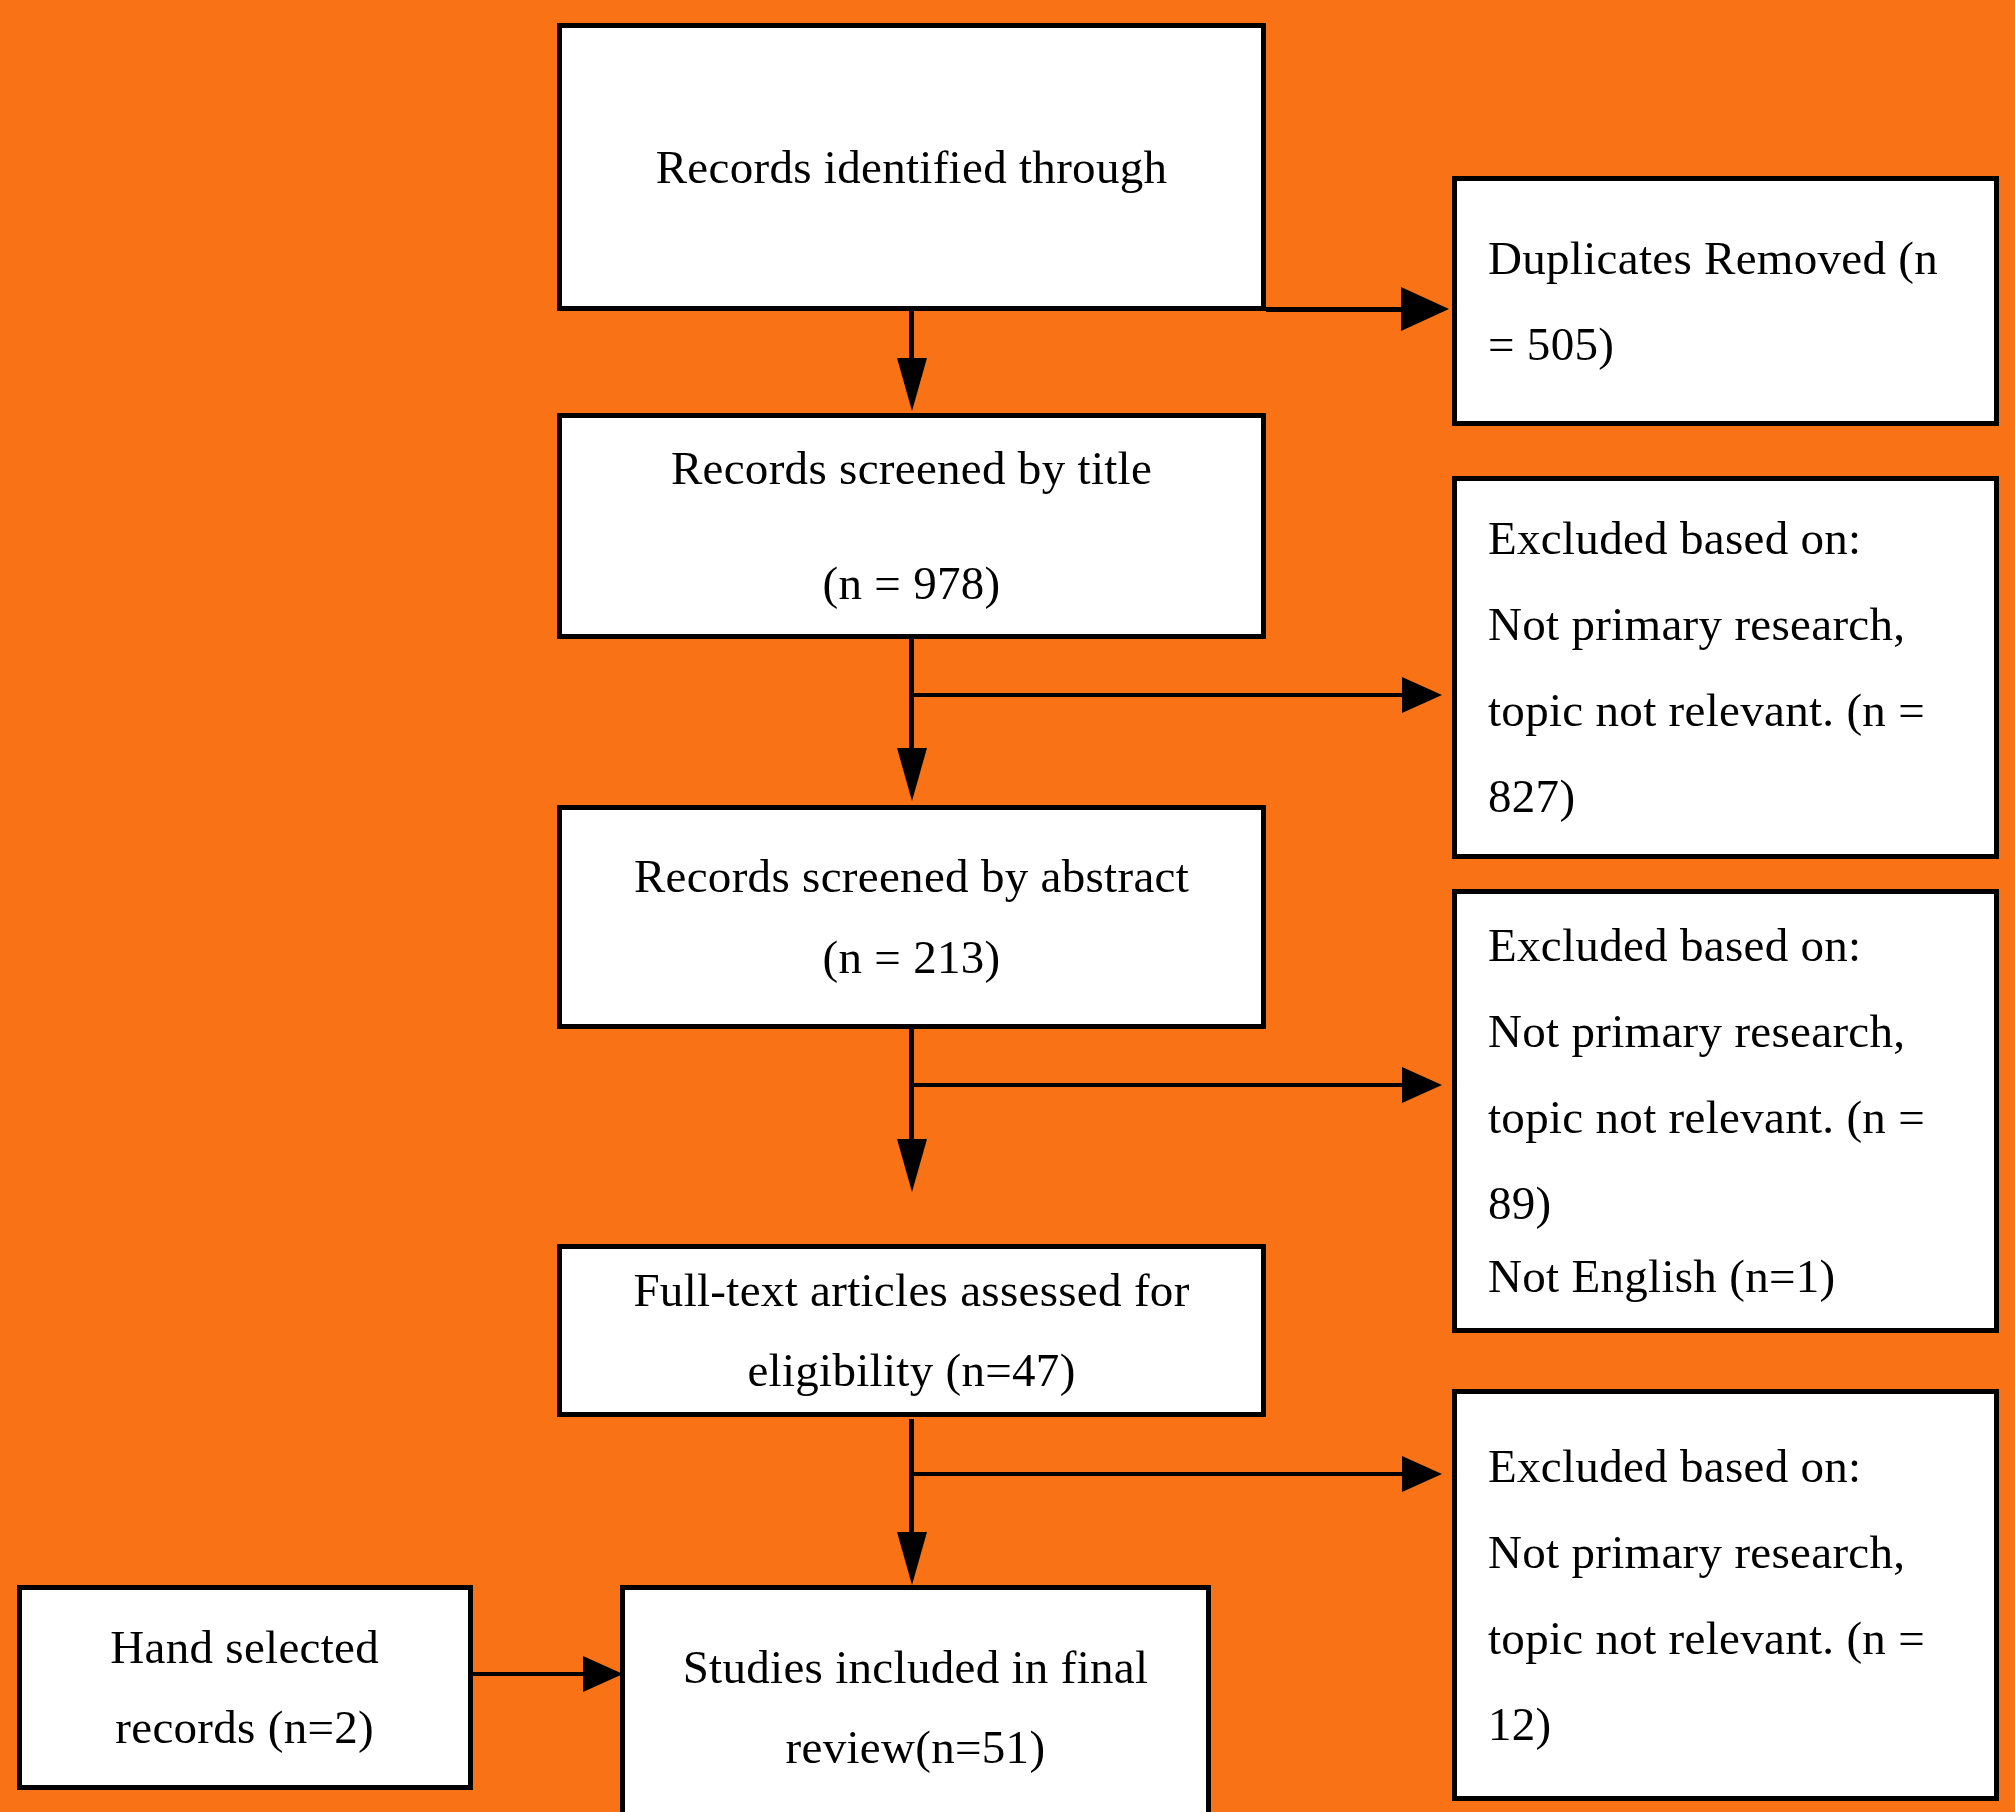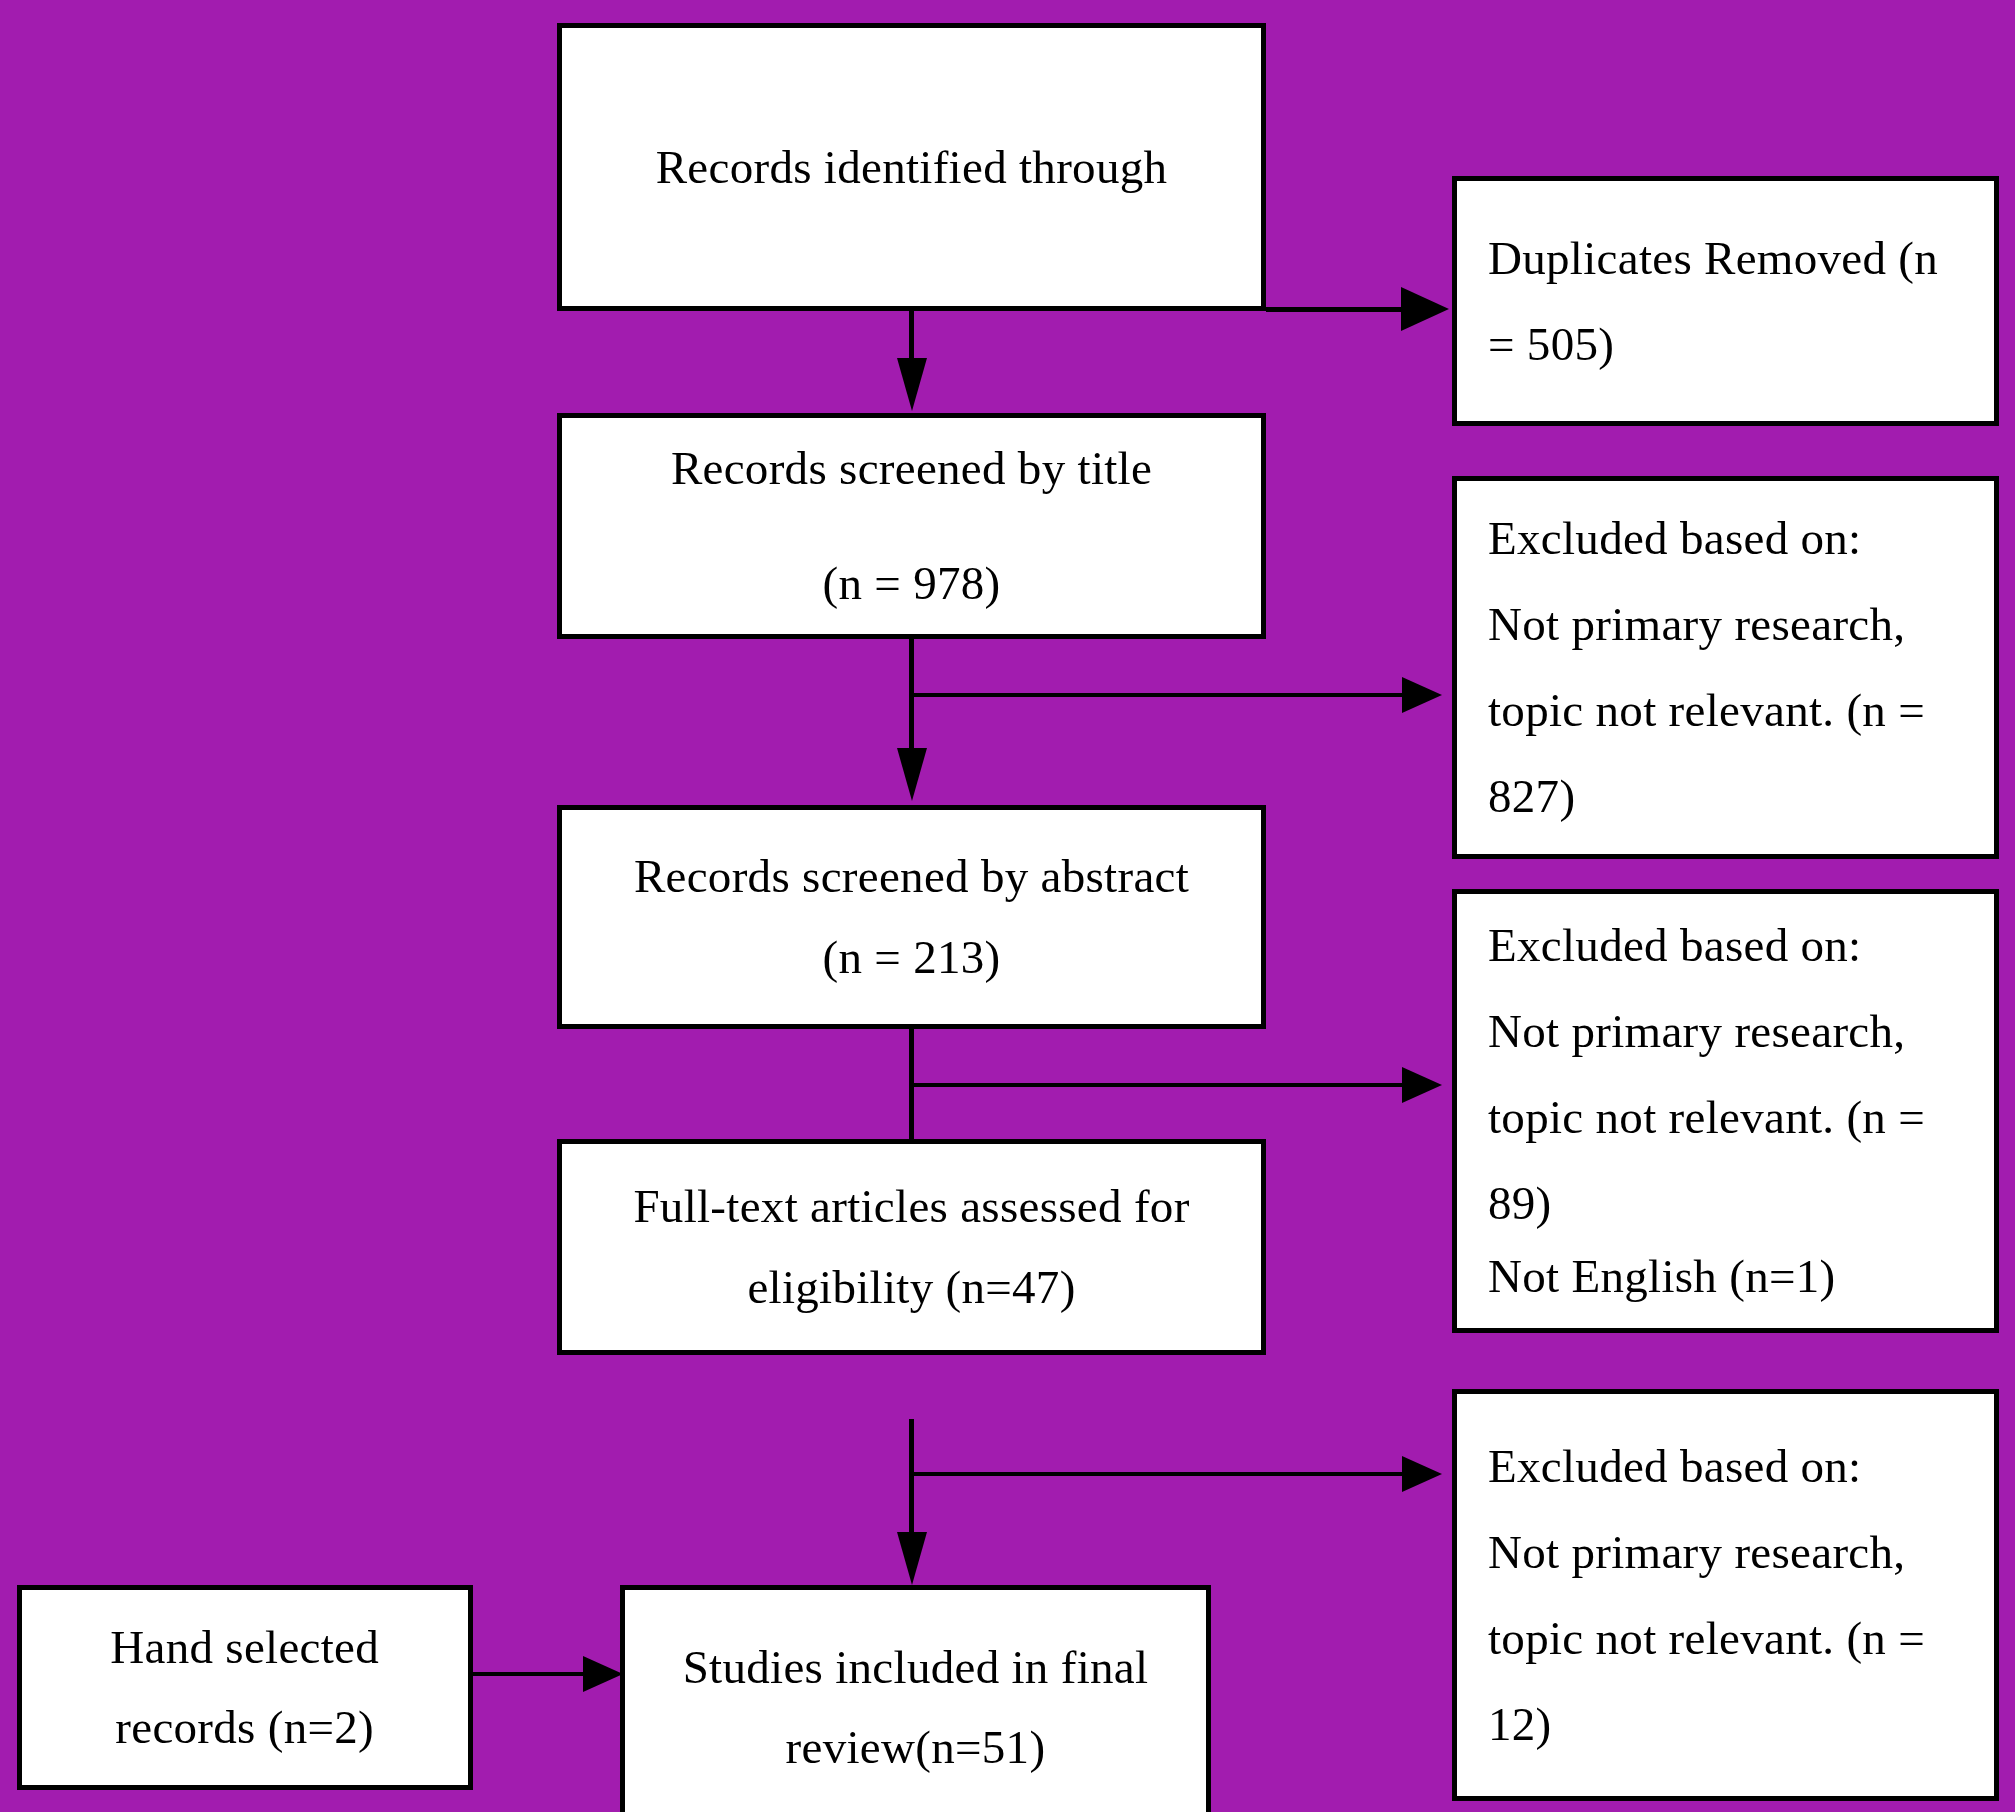--- a/index.html
+++ b/index.html
@@ -5,21 +5,21 @@
 <style>
   html, body {
     margin: 0;
     padding: 0;
     background: #ffffff;
   }
   #stage {
     position: relative;
     width: 2015px;
     height: 1812px;
-    background: #a21caf;
+    background: #f97316;
     overflow: hidden;
     font-family: "Liberation Serif", "DejaVu Serif", serif;
     color: #000000;
   }
 
   
   .fbox {
     position: absolute;
     box-sizing: border-box;
     border: 5px solid #000000;
@@ -40,21 +40,21 @@
   }
   .fbox.center .fline { margin: 16.7px 0; }
   .fbox.leftal { padding-left: 31px; padding-right: 14px; }
   .fbox.leftal .fline { margin: 19.5px 0; }
   .fbox.leftal .fline.tight { margin-top: 6.7px; }
 
   
   #box-identified      { left: 557px; top:   23.4px; width: 709px; height:  288px; }
   #box-screened-title  { left: 557px; top:  413px; width: 709px; height:  226px; gap: 34px; }
   #box-screened-abs    { left: 557px; top: 805px; width: 709px; height:  224px; }
-  #box-fulltext        { left: 557px; top: 1139px; width: 709px; height:  216px; }
+  #box-fulltext        { left: 557px; top: 1244px; width: 709px; height:  173px; }
   #box-included        { left: 620px; top: 1585px; width: 591px; height:  245px; }
   #box-hand-selected   { left:   16.7px; top: 1585px; width:  456px; height:  205px; }
 
   
   #box-duplicates      { left: 1452px; top:  176px; width:  547px; height:  250px; }
   #box-excluded-title  { left: 1452px; top:  476px; width:  547px; height:  383px; }
   #box-excluded-abs    { left: 1452px; top: 889px; width:  547px; height:  444px; }
   #box-excluded-full   { left: 1452px; top: 1389px; width:  547px; height:  412px; }
 
   

